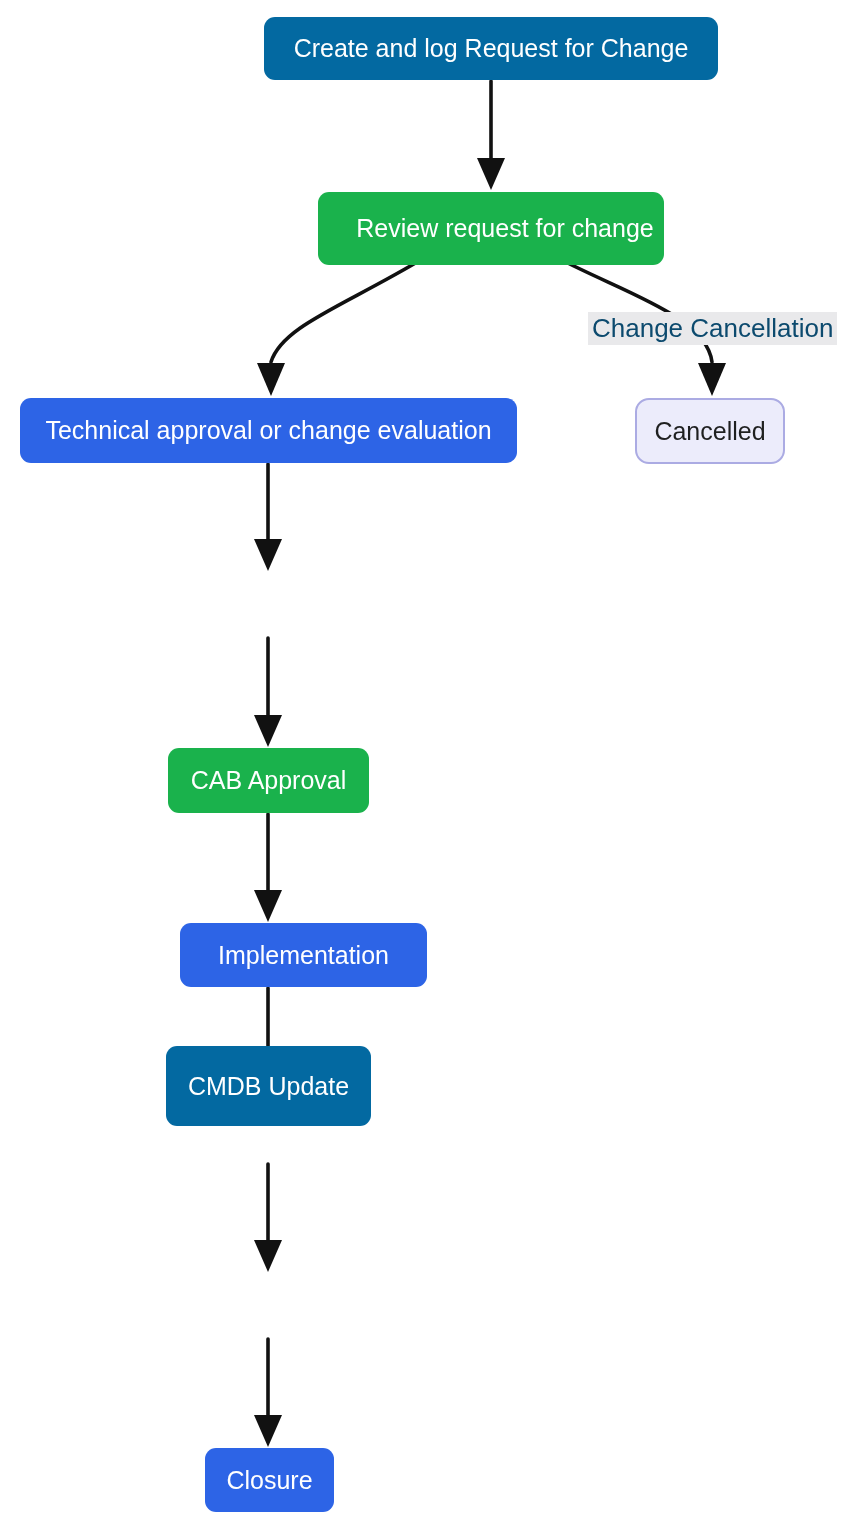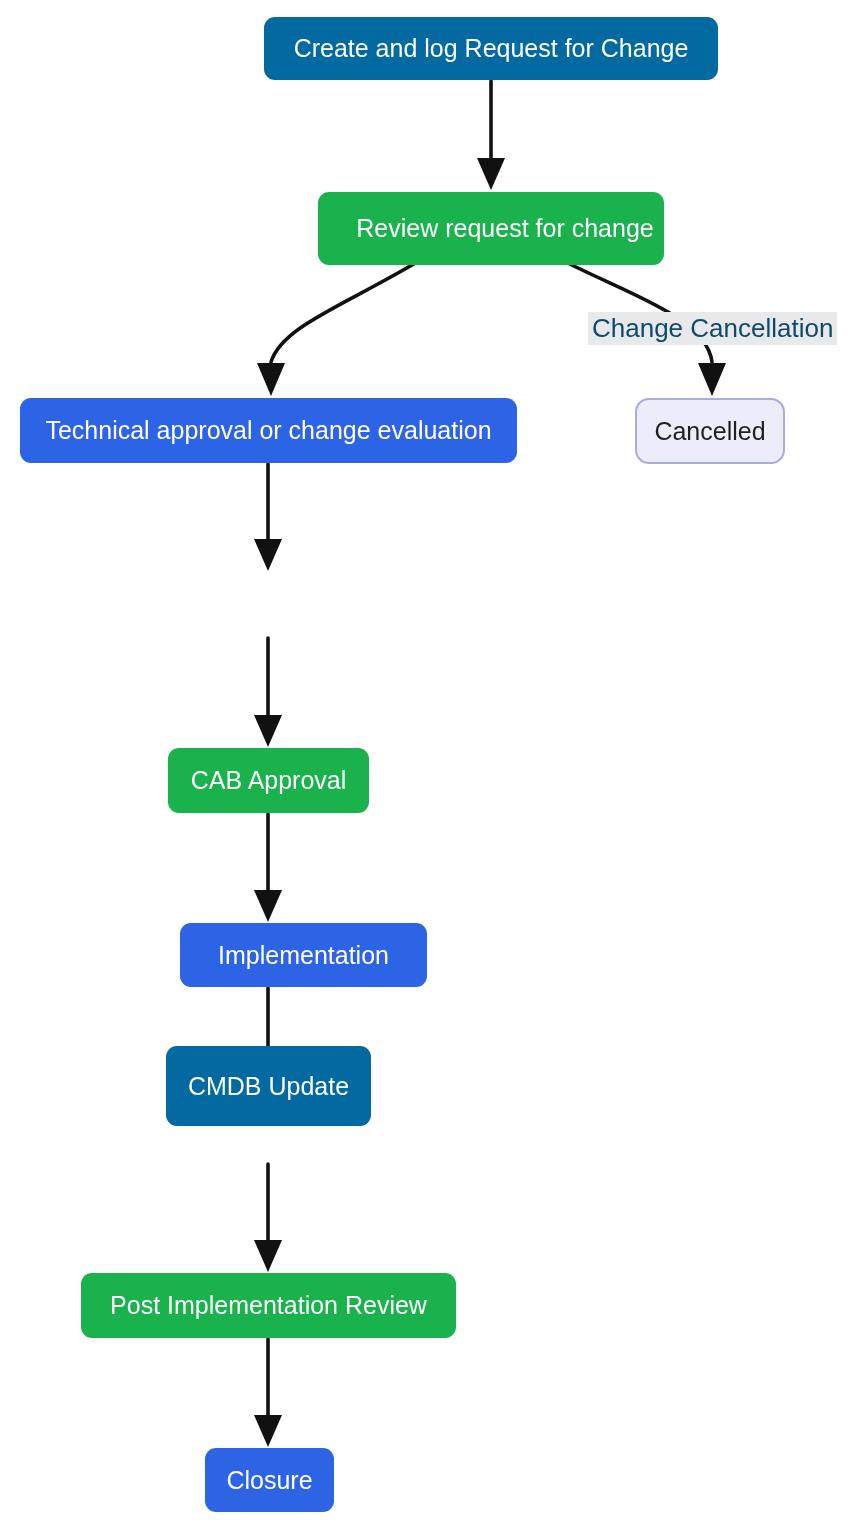--- a/index.html
+++ b/index.html
@@ -77,17 +77,16 @@
 
   <div class="node fill-lavender n-cancelled">Cancelled</div>
 
 
   <div class="node fill-green n-cab">CAB Approval</div>
 
   <div class="node fill-blue n-implementation">Implementation</div>
 
   <div class="node fill-purple n-cmdb">CMDB Update</div>
 
-  <div class="node fill-green n-pir">Post Implementation Review</div>
 
   <div class="node fill-blue n-closure">Closure</div>
 
 </div>
 
 </body></html>

